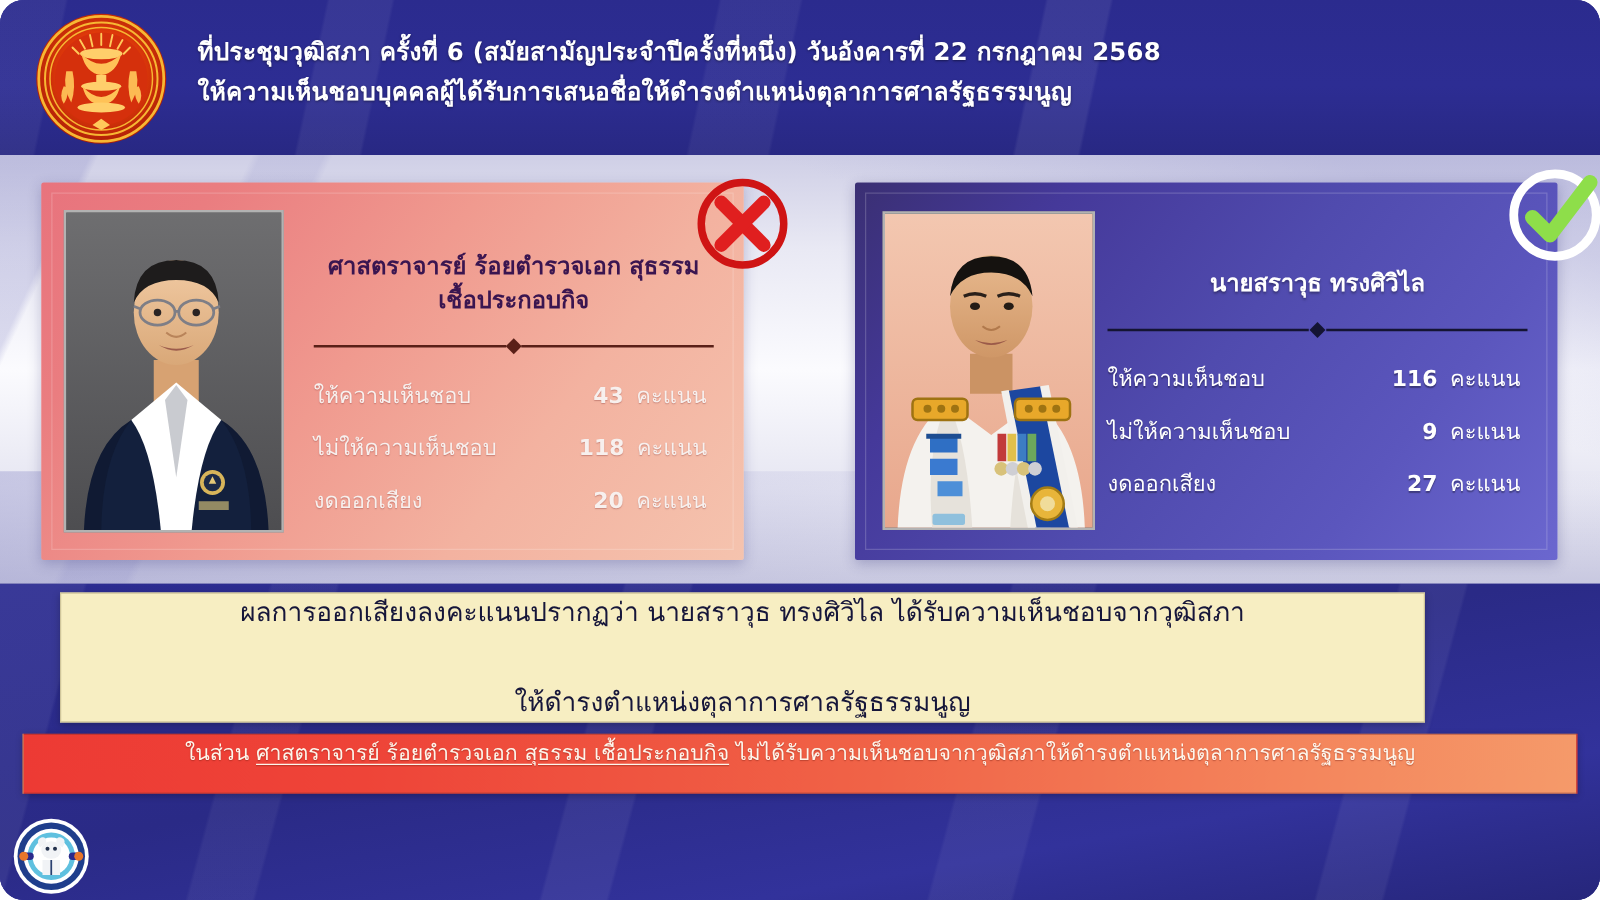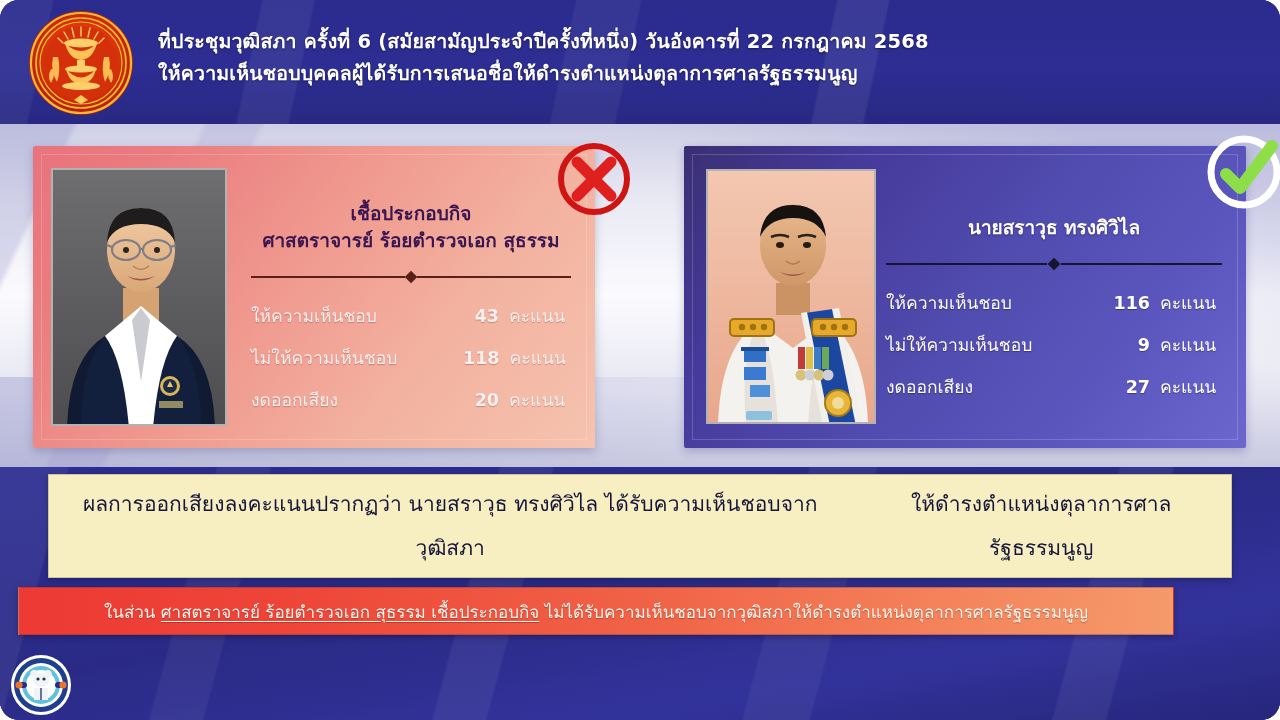--- a/index.html
+++ b/index.html
@@ -146,36 +146,36 @@
   
   .badge-x {
     position: absolute; right: -42px; top: -10px; width: 86px; height: 86px;
   }
   .badge-check {
     position: absolute; right: -44px; top: -20px; width: 92px; height: 92px;
   }
 
   
   .result-box {
-    position: absolute; left: 48px; top: 474px; width: 1184px; height: 104px;
+    position: absolute; left: 48px; top: 474px; width: 1092px; height: 104px;
     background: #f7eec2;
     border: 1px solid #cfc59a;
-    display: flex; 
+    display: flex; flex-direction: column;
     align-items: center; justify-content: center;
     padding: 6px 14px;
     box-shadow: 0 2px 6px rgba(0,0,0,0.25);
     gap: 28px;
   }
   .result-line { color: #16163a; font-size: 21px; line-height: 44px; text-align: center; }
 
   .note-bar {
-    position: absolute; left: 18px; top: 587px; width: 1156px; height: 48px;
+    position: absolute; left: 18px; top: 587px; width: 1244px; height: 48px;
     background: linear-gradient(95deg, #ed3a34 0%, #ee4438 22%, #f06347 55%, #f4855c 82%, #f59a6a 100%);
     border: 1px solid rgba(120,40,40,0.35);
-    display: flex; align-items: center; justify-content: center;
+    display: flex; justify-content: center;
     padding: 0 12px;
     box-shadow: 0 2px 6px rgba(0,0,0,0.28);
   }
   .note-text { color: #fdf6ec; font-size: 17px; white-space: nowrap; text-shadow: 0 1px 1px rgba(120,30,20,0.45); }
   .note-text u { text-decoration: underline; text-underline-offset: 3px; }
 
   
   .footer-logo { position: absolute; left: 10px; top: 654px; width: 62px; height: 62px; }
   .footer-text {
     position: absolute; left: 82px; top: 659px;
@@ -282,22 +282,22 @@
 
         <circle cx="117" cy="216" r="10" fill="#d8b55a"></circle>
         <circle cx="117" cy="216" r="7" fill="#1c2a48"></circle>
         <path d="M117 211 l3 6 h-6Z" fill="#e5c978"></path>
         <rect x="106" y="231" width="24" height="7" fill="#cbb873" opacity="0.7"></rect>
       </svg>
     </div>
 
     <div class="card-body">
       <div class="cand-name">
+        <div>ศาสตราจารย์ ร้อยตำรวจเอก สุธรรม</div>
         <div>เชื้อประกอบกิจ</div>
-        <div>ศาสตราจารย์ ร้อยตำรวจเอก สุธรรม</div>
       </div>
 
       <div class="divider">
         <span class="ln l"></span>
           <span class="dia"></span>
           <span class="ln r"></span>
       </div>
 
       <div class="rows">
         <div class="vote-row">

